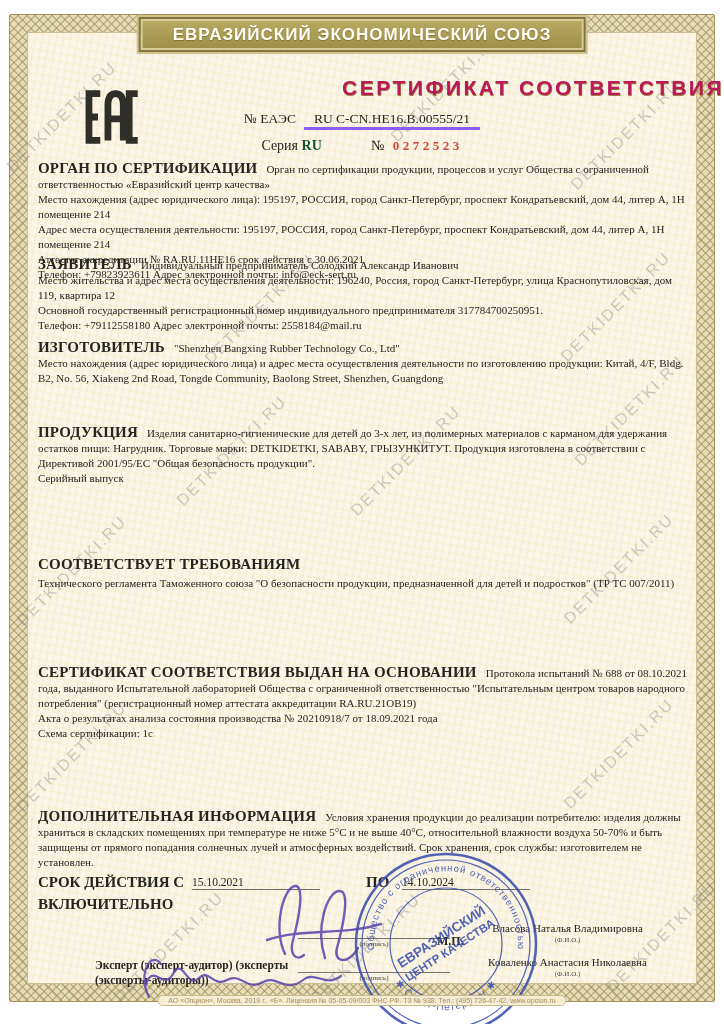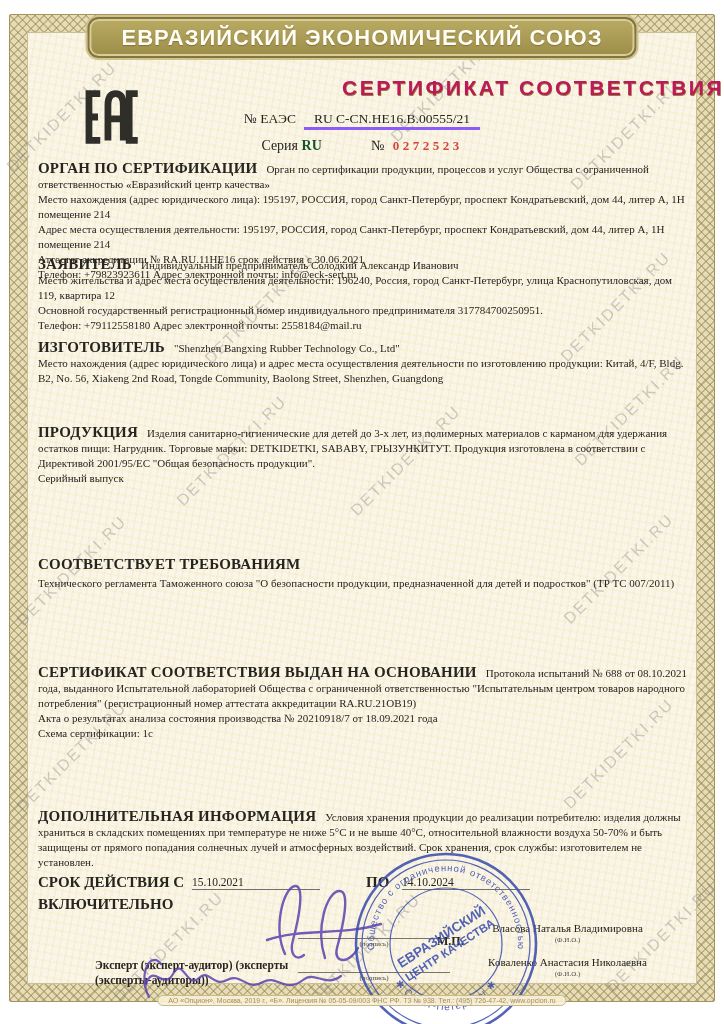--- a/index.html
+++ b/index.html
@@ -25,24 +25,24 @@
     border:1px solid rgba(165,150,95,.55);
   }
   .wm {
     position:absolute; z-index:1; white-space:nowrap; pointer-events:none;
     transform:rotate(-45deg); color:rgba(120,120,126,.36);
     font-family:"Liberation Sans",sans-serif; font-size:16px; letter-spacing:2px;
   }
   .banner {
     position:absolute; top:17px; left:50%; transform:translateX(-50%); z-index:6;
     background:linear-gradient(180deg,#b9ab64,#9c8d48);
-    border:2px solid #837540; border-radius:11px;
+    border:2px solid #837540; border-radius:0;
     box-shadow: inset 0 0 0 2px #d8cd97, 0 0 0 2px #cfc28b;
     color:#fffdf4; font-family:"Liberation Sans",sans-serif; font-weight:bold;
-    font-size:22px; letter-spacing:1px; padding:6px 32px 5px; white-space:nowrap;
+    font-size:17px; letter-spacing:1px; padding:6px 32px 5px; white-space:nowrap;
     text-shadow:0 1px 1px rgba(90,80,35,.5);
   }
   .eac { position:absolute; left:84px; top:88px; z-index:2; }
   .cert-title {
     position:absolute; top:76px; left:0; width:724px; text-align:right; z-index:2;
     font-family:Liberation Sans, sans-serif; font-weight:bold; font-size:21px;
     letter-spacing:2.5px; color:#be185d; text-shadow:0.5px 0.8px 0 #97803a;
   }
   .num-row { position:absolute; top:111px; left:0; width:724px; text-align:center; z-index:2; font-size:13.5px; }
   .num-row .val { border-bottom:3px solid #8b5cf6; padding:0 10px 1px; margin-left:8px; }

